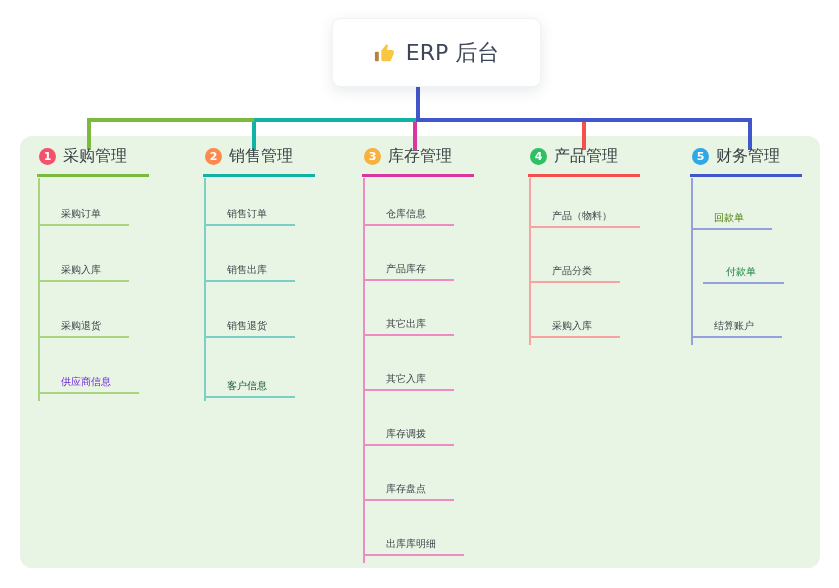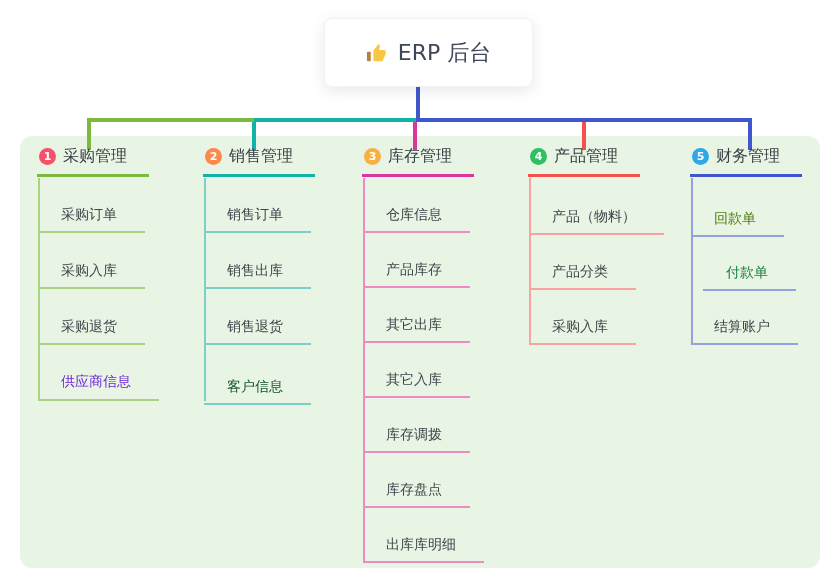--- a/index.html
+++ b/index.html
@@ -1,19 +1,19 @@
 <!DOCTYPE html>
 <html><head>
 <meta charset="utf-8">
 <style>
   html,body { margin:0; padding:0; background:#ffffff; font-family:"DejaVu Sans","Liberation Sans",sans-serif; }
   .canvas { position:relative; width:839px; height:588px; background:#ffffff; overflow:hidden; }
 
   .root-card {
-    position:absolute; left:324px; top:18px; width:207px; height:67px;
+    position:absolute; left:332px; top:18px; width:207px; height:67px;
     background:#ffffff; border-radius:8px; border:1px solid #f1f2f4;
     box-shadow:0 4px 14px rgba(60,70,90,.12);
     display:flex; align-items:center; justify-content:center; gap:10px;
     font-size:22px; font-weight:500; cursor:default;
   }
   .root-card svg { display:block; }
 
   .line { position:absolute; }
 
   .panel { position:absolute; left:20px; top:136px; width:800px; height:432px; border-radius:12px; }
@@ -23,21 +23,21 @@
     display:flex; align-items:center; gap:7px; box-sizing:border-box;
     min-width:112px; padding:0 12px 7px 2px; white-space:nowrap;
     font-size:16px; font-weight:500; cursor:default;
   }
   .badge {
     width:17px; height:17px; border-radius:50%; flex:0 0 17px;
     color:#ffffff; font-size:11px; font-weight:bold; line-height:17px; text-align:center;
   }
   .child-node {
     position:absolute; white-space:nowrap; box-sizing:border-box;
-    padding:0 28px 9px 23px; font-size:14px; line-height:16px; cursor:default;
+    padding:0 28px 2px 23px; font-size:10px; line-height:16px; cursor:default;
   }
 </style>
 </head>
 <body>
 
 <div class="canvas">
 
   <div class="panel" id="panel" style="background: rgb(233, 245, 228);"></div>
 
   <div id="lines">

